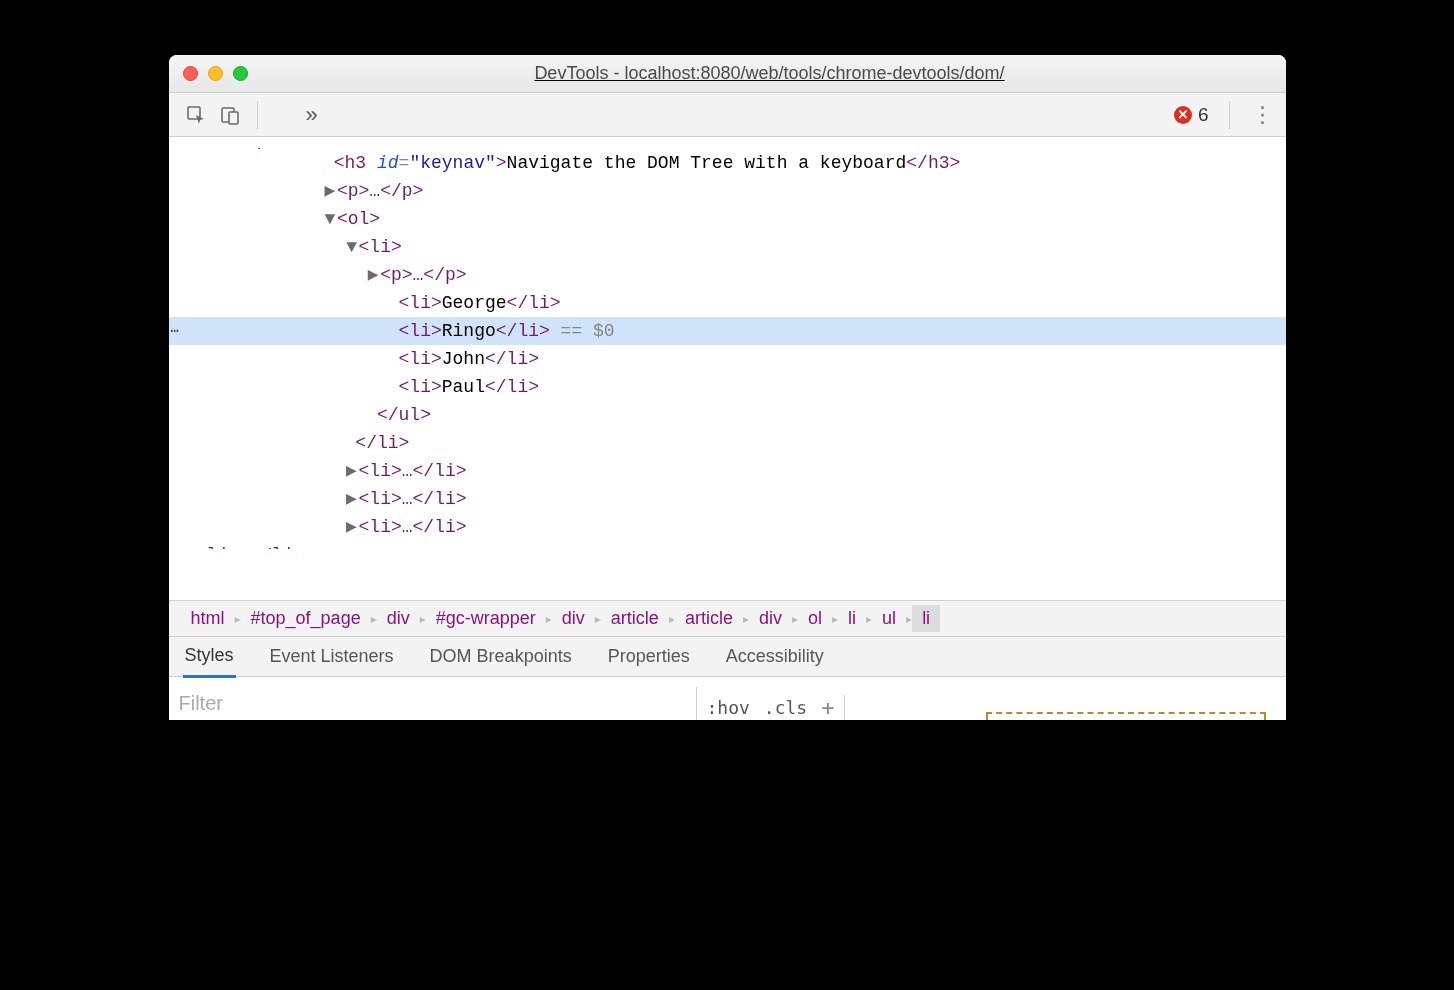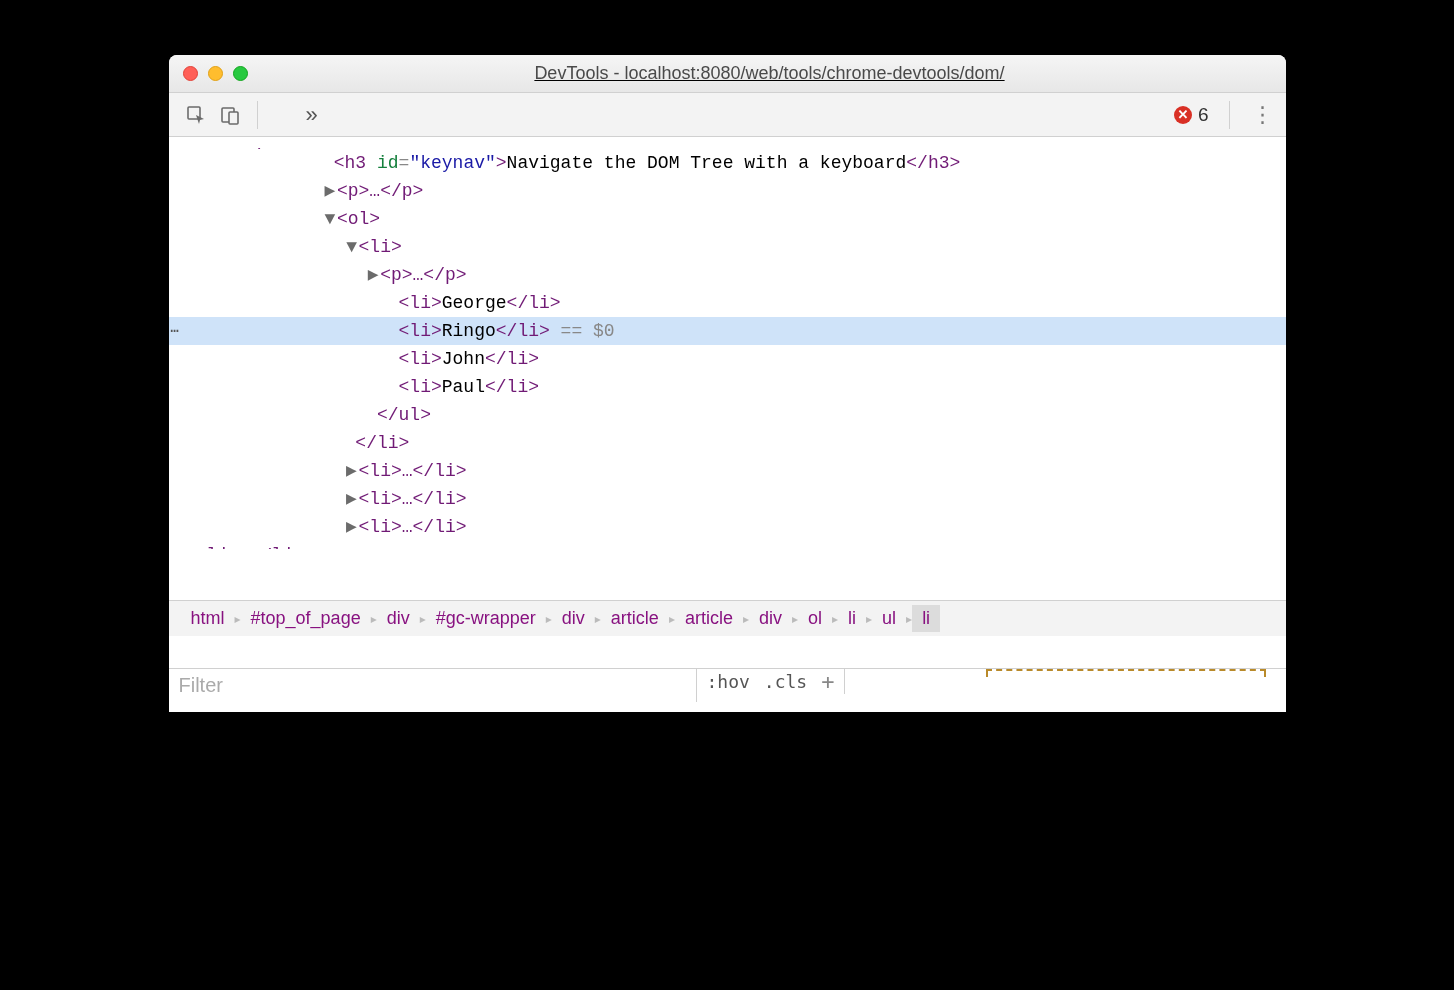--- a/index.html
+++ b/index.html
@@ -63,21 +63,21 @@
     padding: 4px 0 6px 0;
     height:463px;
     overflow:hidden;
     background:#fff;
   }
   .line{white-space:pre; padding-left:14px; position:relative;}
   .line.selected{background:#cfe3f9;}
   .line.selected::before{content:"⋯";position:absolute;left:2px;color:#555;font-size:14px;}
   .arrow{color:#6b6b6b;display:inline-block;width:14px;text-align:center;cursor:pointer; user-select:none;}
   .tag{color:#701a75;}
-  .attr-name{color:#15803d;}
+  .attr-name{color:#1d4ed8;font-style:italic;}
   .attr-value{color:#1a1aa6;}
   .text{color:#000;}
   .gray{color:#888;}
   .op{color:#888;}
   .crumbs{
     height:36px;
     border-top:1px solid #d0d0d0;
     background:#f3f3f3;
     display:flex;align-items:center;
     padding:0 12px;
@@ -95,23 +95,22 @@
     border-top:1px solid #d0d0d0;
     display:flex;align-items:center;
     font-size:18px;color:#555;
     gap:32px;padding:0 14px;
   }
   .subtab{cursor:pointer;padding:9px 2px;}
   .subtab.active{color:#333;border-bottom:3px solid #2b72d6;}
   .styles-bar{
     height:44px;
     border-top:1px solid #d0d0d0;
-    display:flex;align-items:flex-start;
+    display:flex;align-items:flex-end;
     background:#fff;
-    margin-top:32px;
   }
   .filter-input-wrap{flex:0 0 auto;width:528px;border-right:1px solid #d0d0d0;padding:4px 8px;}
   .filter-input{width:100%;height:100%;border:none;outline:none;font-size:20px;color:#333;background:transparent;}
   .filter-input::placeholder{color:#aaa;}
   .style-toggles{display:flex;align-items:center;padding:0 10px;gap:14px;font-family:Menlo,monospace;font-size:18px;color:#555;border-right:1px solid #d0d0d0;}
   .plus{font-size:22px;color:#888;cursor:pointer;}
   .mini-preview{flex:1;display:flex;align-items:flex-end;justify-content:flex-end;padding:0 20px;}
   .dashed-box{width:280px;height:8px;border:2px dashed #b98a2a;border-bottom:none;}
   .truncated-line{height:8px;overflow:hidden;font-family:Menlo,monospace;font-size:18px;padding-left:14px;}
 </style>
@@ -191,20 +190,27 @@
       <span class="crumb-sep">▸</span>
     <span class="crumb">ol</span>
       <span class="crumb-sep">▸</span>
     <span class="crumb">li</span>
       <span class="crumb-sep">▸</span>
     <span class="crumb">ul</span>
       <span class="crumb-sep">▸</span>
     <span class="crumb sel">li</span>
   </div>
 
+  <div class="subtabs">
+    <div class="subtab active">Styles</div>
+    <div class="subtab">Event Listeners</div>
+    <div class="subtab">DOM Breakpoints</div>
+    <div class="subtab">Properties</div>
+    <div class="subtab">Accessibility</div>
+  </div>
 
   <div class="styles-bar">
     <div class="filter-input-wrap">
       <input class="filter-input" placeholder="Filter" style="">
     </div>
     <div class="style-toggles">
       <span>:hov</span>
       <span>.cls</span>
       <span class="plus">+</span>
     </div>

